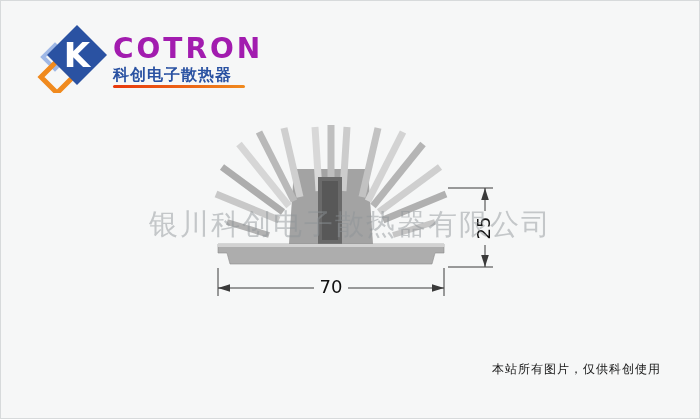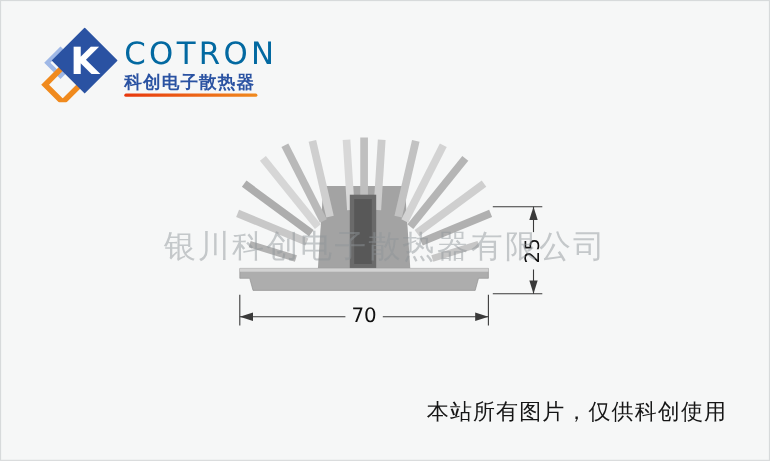--- a/index.html
+++ b/index.html
@@ -6,42 +6,42 @@
   #canvas{
     position:relative;width:698px;height:417px;margin:0 auto;
     background:#f6f7f7;border:1px solid #d7dadb;overflow:hidden;
     font-family:"DejaVu Sans","Liberation Sans",sans-serif;
   }
   
   .logo{position:absolute;left:36px;top:24px;display:flex;align-items:center;gap:6px;}
   .logo-icon{width:70px;height:68px;display:block;}
   .logo-text{display:flex;flex-direction:column;line-height:1.05;}
   .brand{
-    font-size:28px;font-weight:normal;letter-spacing:3px;color:#0369a1;
+    font-size:28px;font-weight:bold;letter-spacing:3px;color:#a21caf;
   }
   .subtitle{
     margin-top:3px;font-size:16px;font-weight:bold;color:#2a52a2;letter-spacing:1px;
     position:relative;display:inline-block;
   }
   .subtitle-underline{
     position:absolute;left:0;right:18px;bottom:-4px;height:3px;
     background:linear-gradient(90deg,#e8380d,#f08a1e);border-radius:2px;
   }
   
   .drawing-svg{position:absolute;left:0;top:0;width:698px;height:417px;z-index:2;}
   
   .watermark{
     position:absolute;left:148px;top:204px;z-index:3;
     font-size:29px;letter-spacing:2px;color:#8e9498;opacity:.48;
     white-space:nowrap;pointer-events:none;
   }
   
   .footer-notice{
     position:absolute;right:38px;top:360px;z-index:3;
-    font-size:20px;color:#151515;letter-spacing:1px;
+    font-size:12px;color:#151515;letter-spacing:1px;
   }
 </style>
 </head>
 <body>
 
 <div id="canvas">
 
   <div class="logo">
     <svg class="logo-icon" viewBox="0 0 70 68" aria-hidden="true">
 

